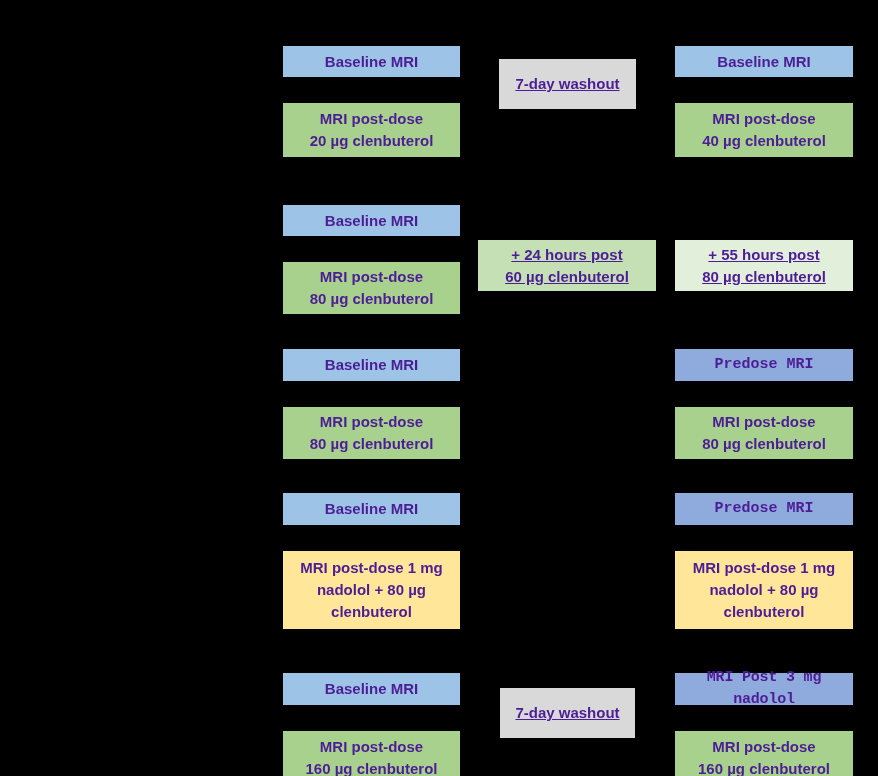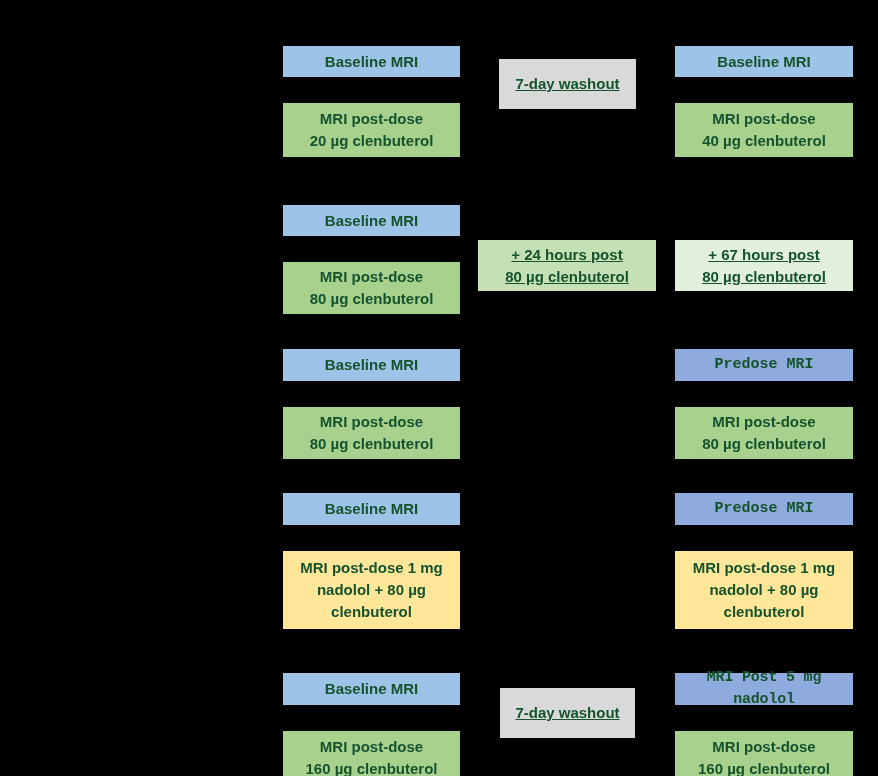--- a/index.html
+++ b/index.html
@@ -24,21 +24,21 @@
     box-sizing: border-box;
     border: 2px solid #000000;
     display: flex;
     align-items: center;
     justify-content: center;
     text-align: center;
     white-space: pre-line;
     font-weight: bold;
     font-size: 15px;
     line-height: 1.45;
-    color: #14532d;
+    color: #4c1d95;
     font-family: "Liberation Sans", sans-serif;
   }
   .seg-body { border-top: 0; margin-top: 24px; }
   .standalone { position: absolute; text-decoration: underline; }
   .c-blue      { background: #9DC3E6; }
   .c-peri      { background: #8FAADC; font-family: Liberation Mono, monospace; }
   .c-green     { background: #A9D18E; }
   .c-green-lt  { background: #C5E0B4; }
   .c-green-ltr { background: #E2EFDA; }
   .c-gray      { background: #D9D9D9; }
@@ -64,23 +64,23 @@
 40 µg clenbuterol</div>
   </div>
 
   <div class="group" style="left:281px; top:203px; width:181px;">
     <div class="seg c-blue" style="height:35px;">Baseline MRI</div>
     <div class="seg seg-body c-green" style="height:54px;">MRI post-dose
 80 µg clenbuterol</div>
   </div>
 
   <div class="seg standalone c-green-lt" style="left:476px; top:238px; width:182px; height:55px;">+ 24 hours post
-80 µg clenbuterol</div>
+60 µg clenbuterol</div>
 
-  <div class="seg standalone c-green-ltr" style="left:673px; top:238px; width:182px; height:55px;">+ 67 hours post
+  <div class="seg standalone c-green-ltr" style="left:673px; top:238px; width:182px; height:55px;">+ 55 hours post
 80 µg clenbuterol</div>
 
   <div class="group" style="left:281px; top:347px; width:181px;">
     <div class="seg c-blue" style="height:36px;">Baseline MRI</div>
     <div class="seg seg-body c-green" style="height:54px;">MRI post-dose
 80 µg clenbuterol</div>
   </div>
 
   <div class="group" style="left:673px; top:347px; width:182px;">
     <div class="seg c-peri" style="height:36px;">Predose MRI</div>
@@ -104,18 +104,18 @@
 
   <div class="group" style="left:281px; top:671px; width:181px;">
     <div class="seg c-blue" style="height:36px;">Baseline MRI</div>
     <div class="seg seg-body c-green" style="height:55px;">MRI post-dose
 160 µg clenbuterol</div>
   </div>
 
   <div class="seg standalone c-gray" style="left:498px; top:686px; width:139px; height:54px;">7-day washout</div>
 
   <div class="group" style="left:673px; top:671px; width:182px;">
-    <div class="seg c-peri tight" style="height:36px;">MRI Post 5 mg nadolol</div>
+    <div class="seg c-peri tight" style="height:36px;">MRI Post 3 mg nadolol</div>
     <div class="seg seg-body c-green" style="height:55px;">MRI post-dose
 160 µg clenbuterol</div>
   </div>
 
 </div>
 
 </body></html>

